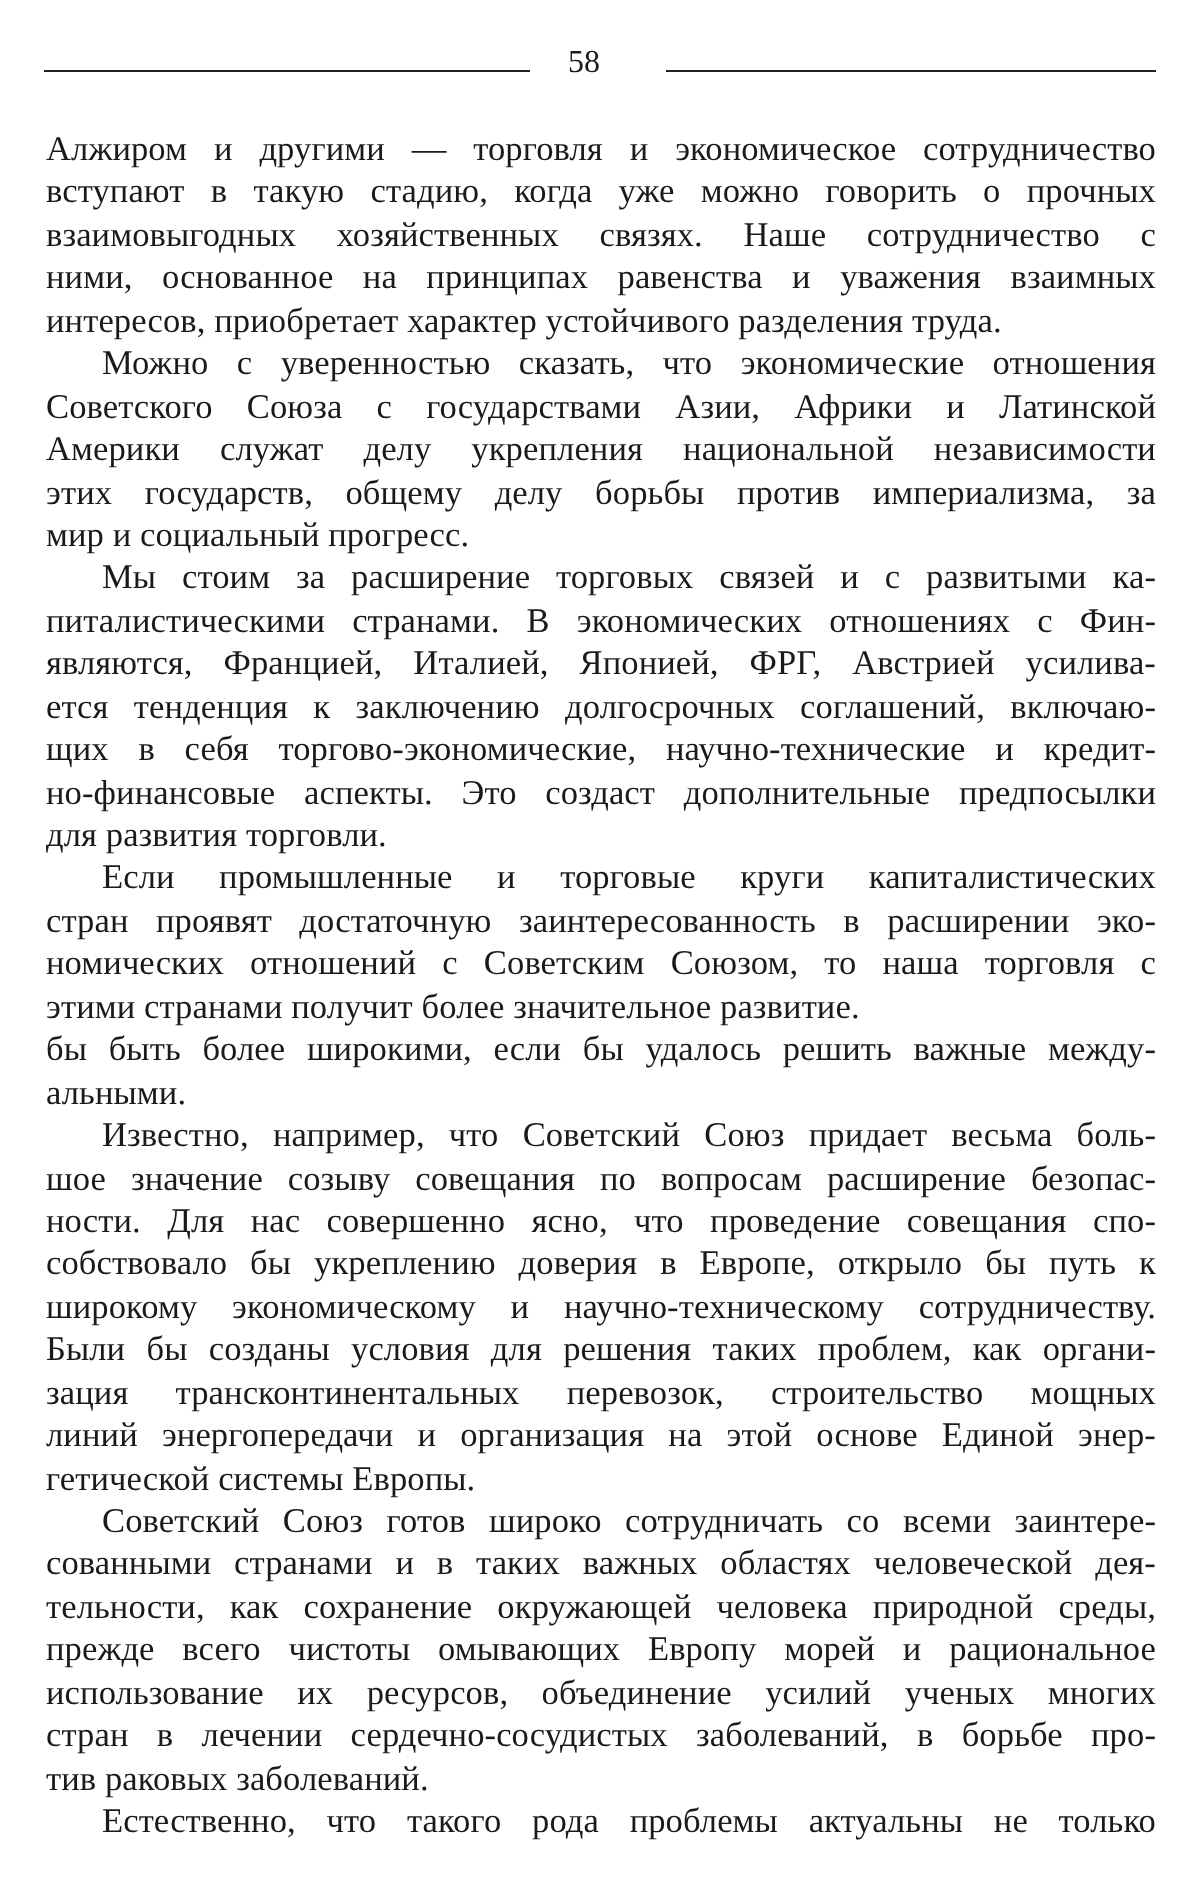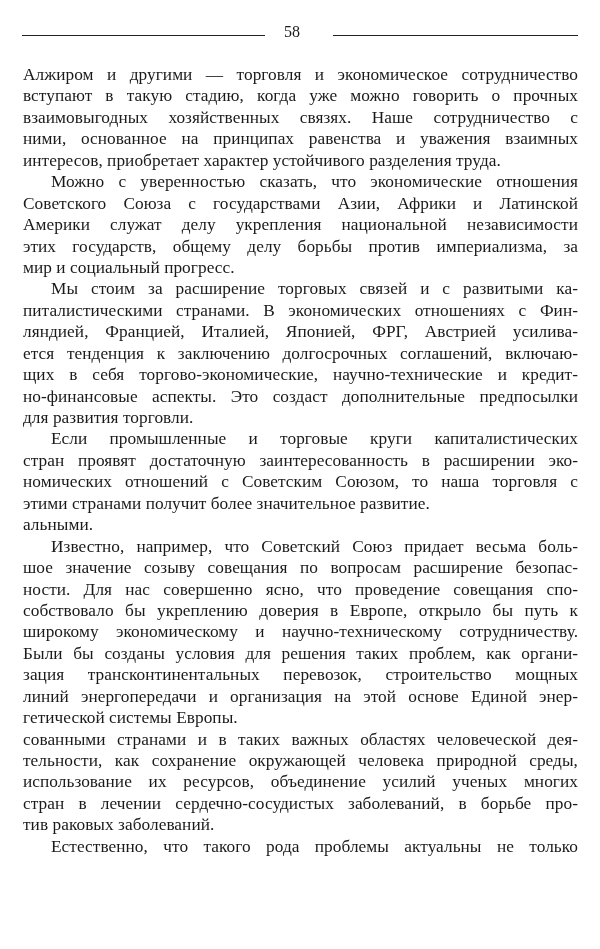--- a/index.html
+++ b/index.html
@@ -74,38 +74,41 @@
     <div class="line">взаимовыгодных хозяйственных связях. Наше сотрудничество с</div>
     <div class="line">ними, основанное на принципах равенства и уважения взаимных</div>
     <div class="line last">интересов, приобретает характер устойчивого разделения труда.</div>
     <div class="line indent">Можно с уверенностью сказать, что экономические отношения</div>
     <div class="line">Советского Союза с государствами Азии, Африки и Латинской</div>
     <div class="line">Америки служат делу укрепления национальной независимости</div>
     <div class="line">этих государств, общему делу борьбы против империализма, за</div>
     <div class="line last">мир и социальный прогресс.</div>
     <div class="line indent">Мы стоим за расширение торговых связей и с развитыми ка-</div>
     <div class="line">питалистическими странами. В экономических отношениях с Фин-</div>
-    <div class="line">ляндией, Францией, Италией, Японией, ФРГ, Австрией усилива-</div>
+    <div class="line">являются, Францией, Италией, Японией, ФРГ, Австрией усилива-</div>
     <div class="line">ется тенденция к заключению долгосрочных соглашений, включаю-</div>
     <div class="line">щих в себя торгово-экономические, научно-технические и кредит-</div>
     <div class="line">но-финансовые аспекты. Это создаст дополнительные предпосылки</div>
     <div class="line last">для развития торговли.</div>
     <div class="line indent">Если промышленные и торговые круги капиталистических</div>
     <div class="line">стран проявят достаточную заинтересованность в расширении эко-</div>
     <div class="line">номических отношений с Советским Союзом, то наша торговля с</div>
     <div class="line last">этими странами получит более значительное развитие.</div>
+    <div class="line">бы быть более широкими, если бы удалось решить важные между-</div>
     <div class="line last">альными.</div>
     <div class="line indent">Известно, например, что Советский Союз придает весьма боль-</div>
     <div class="line">шое значение созыву совещания по вопросам расширение безопас-</div>
     <div class="line">ности. Для нас совершенно ясно, что проведение совещания спо-</div>
     <div class="line">собствовало бы укреплению доверия в Европе, открыло бы путь к</div>
     <div class="line">широкому экономическому и научно-техническому сотрудничеству.</div>
     <div class="line">Были бы созданы условия для решения таких проблем, как органи-</div>
     <div class="line">зация трансконтинентальных перевозок, строительство мощных</div>
     <div class="line">линий энергопередачи и организация на этой основе Единой энер-</div>
     <div class="line last">гетической системы Европы.</div>
+    <div class="line indent">Советский Союз готов широко сотрудничать со всеми заинтере-</div>
     <div class="line">сованными странами и в таких важных областях человеческой дея-</div>
     <div class="line">тельности, как сохранение окружающей человека природной среды,</div>
+    <div class="line">прежде всего чистоты омывающих Европу морей и рациональное</div>
     <div class="line">использование их ресурсов, объединение усилий ученых многих</div>
     <div class="line">стран в лечении сердечно-сосудистых заболеваний, в борьбе про-</div>
     <div class="line last">тив раковых заболеваний.</div>
     <div class="line indent">Естественно, что такого рода проблемы актуальны не только</div>
   </div>
 
 </body></html>

